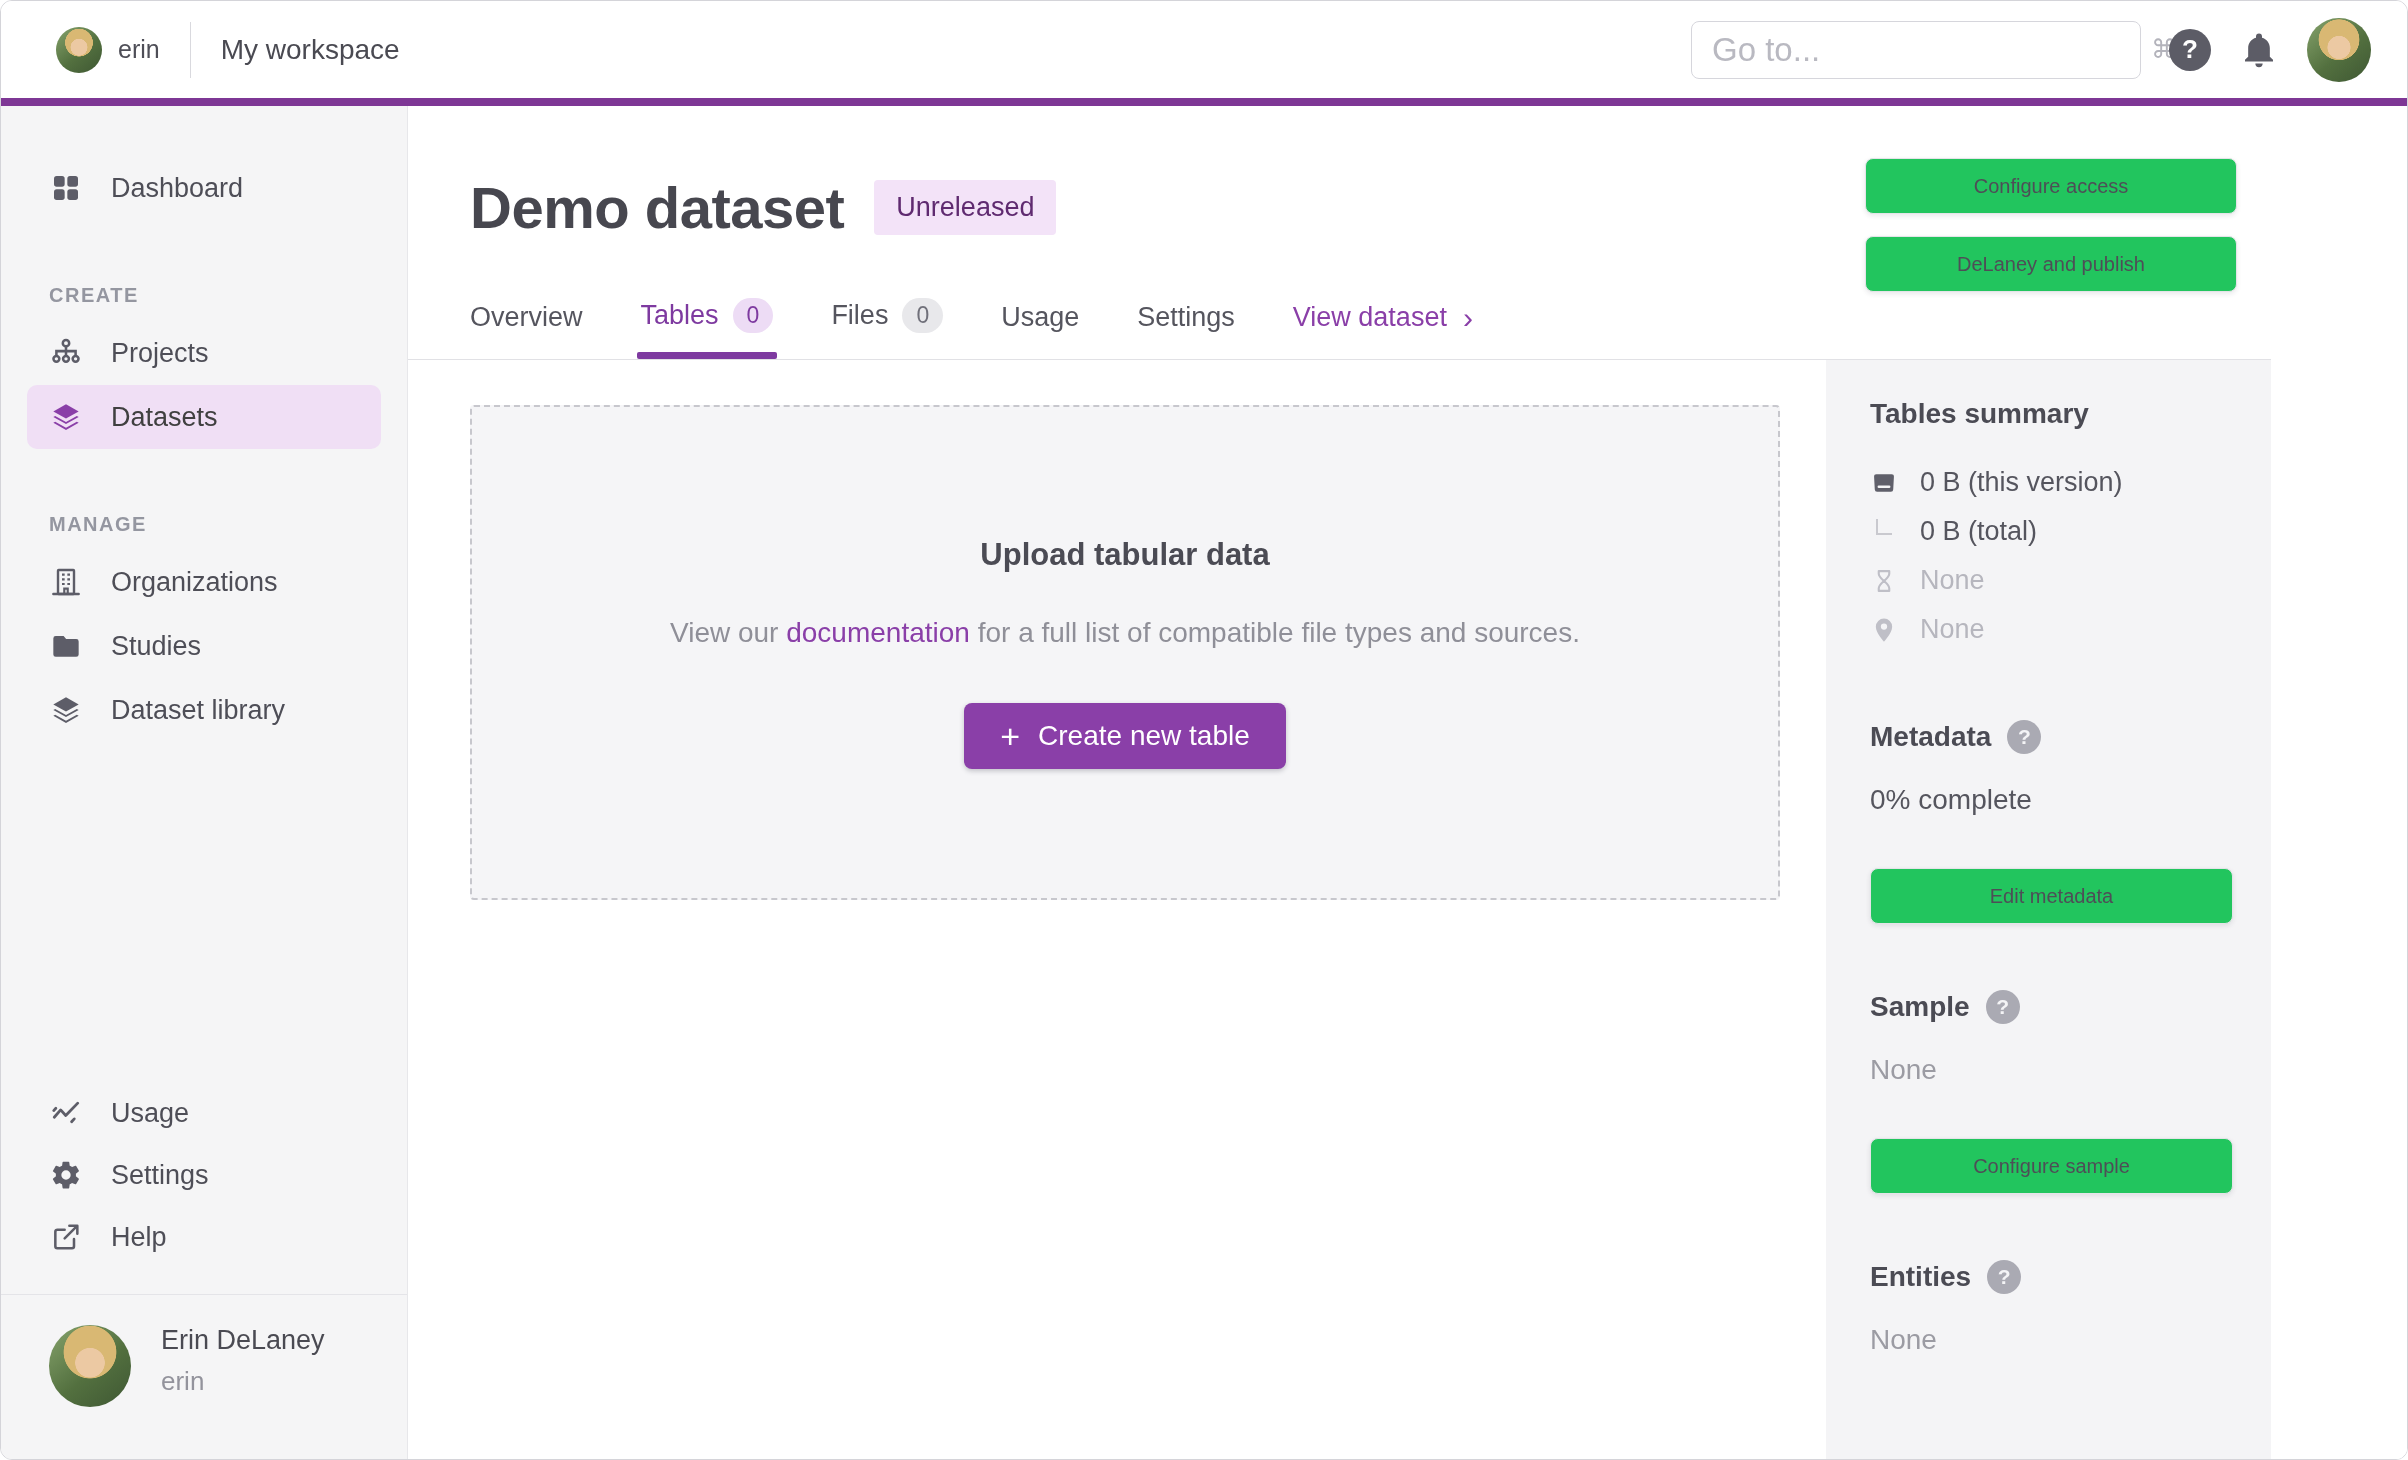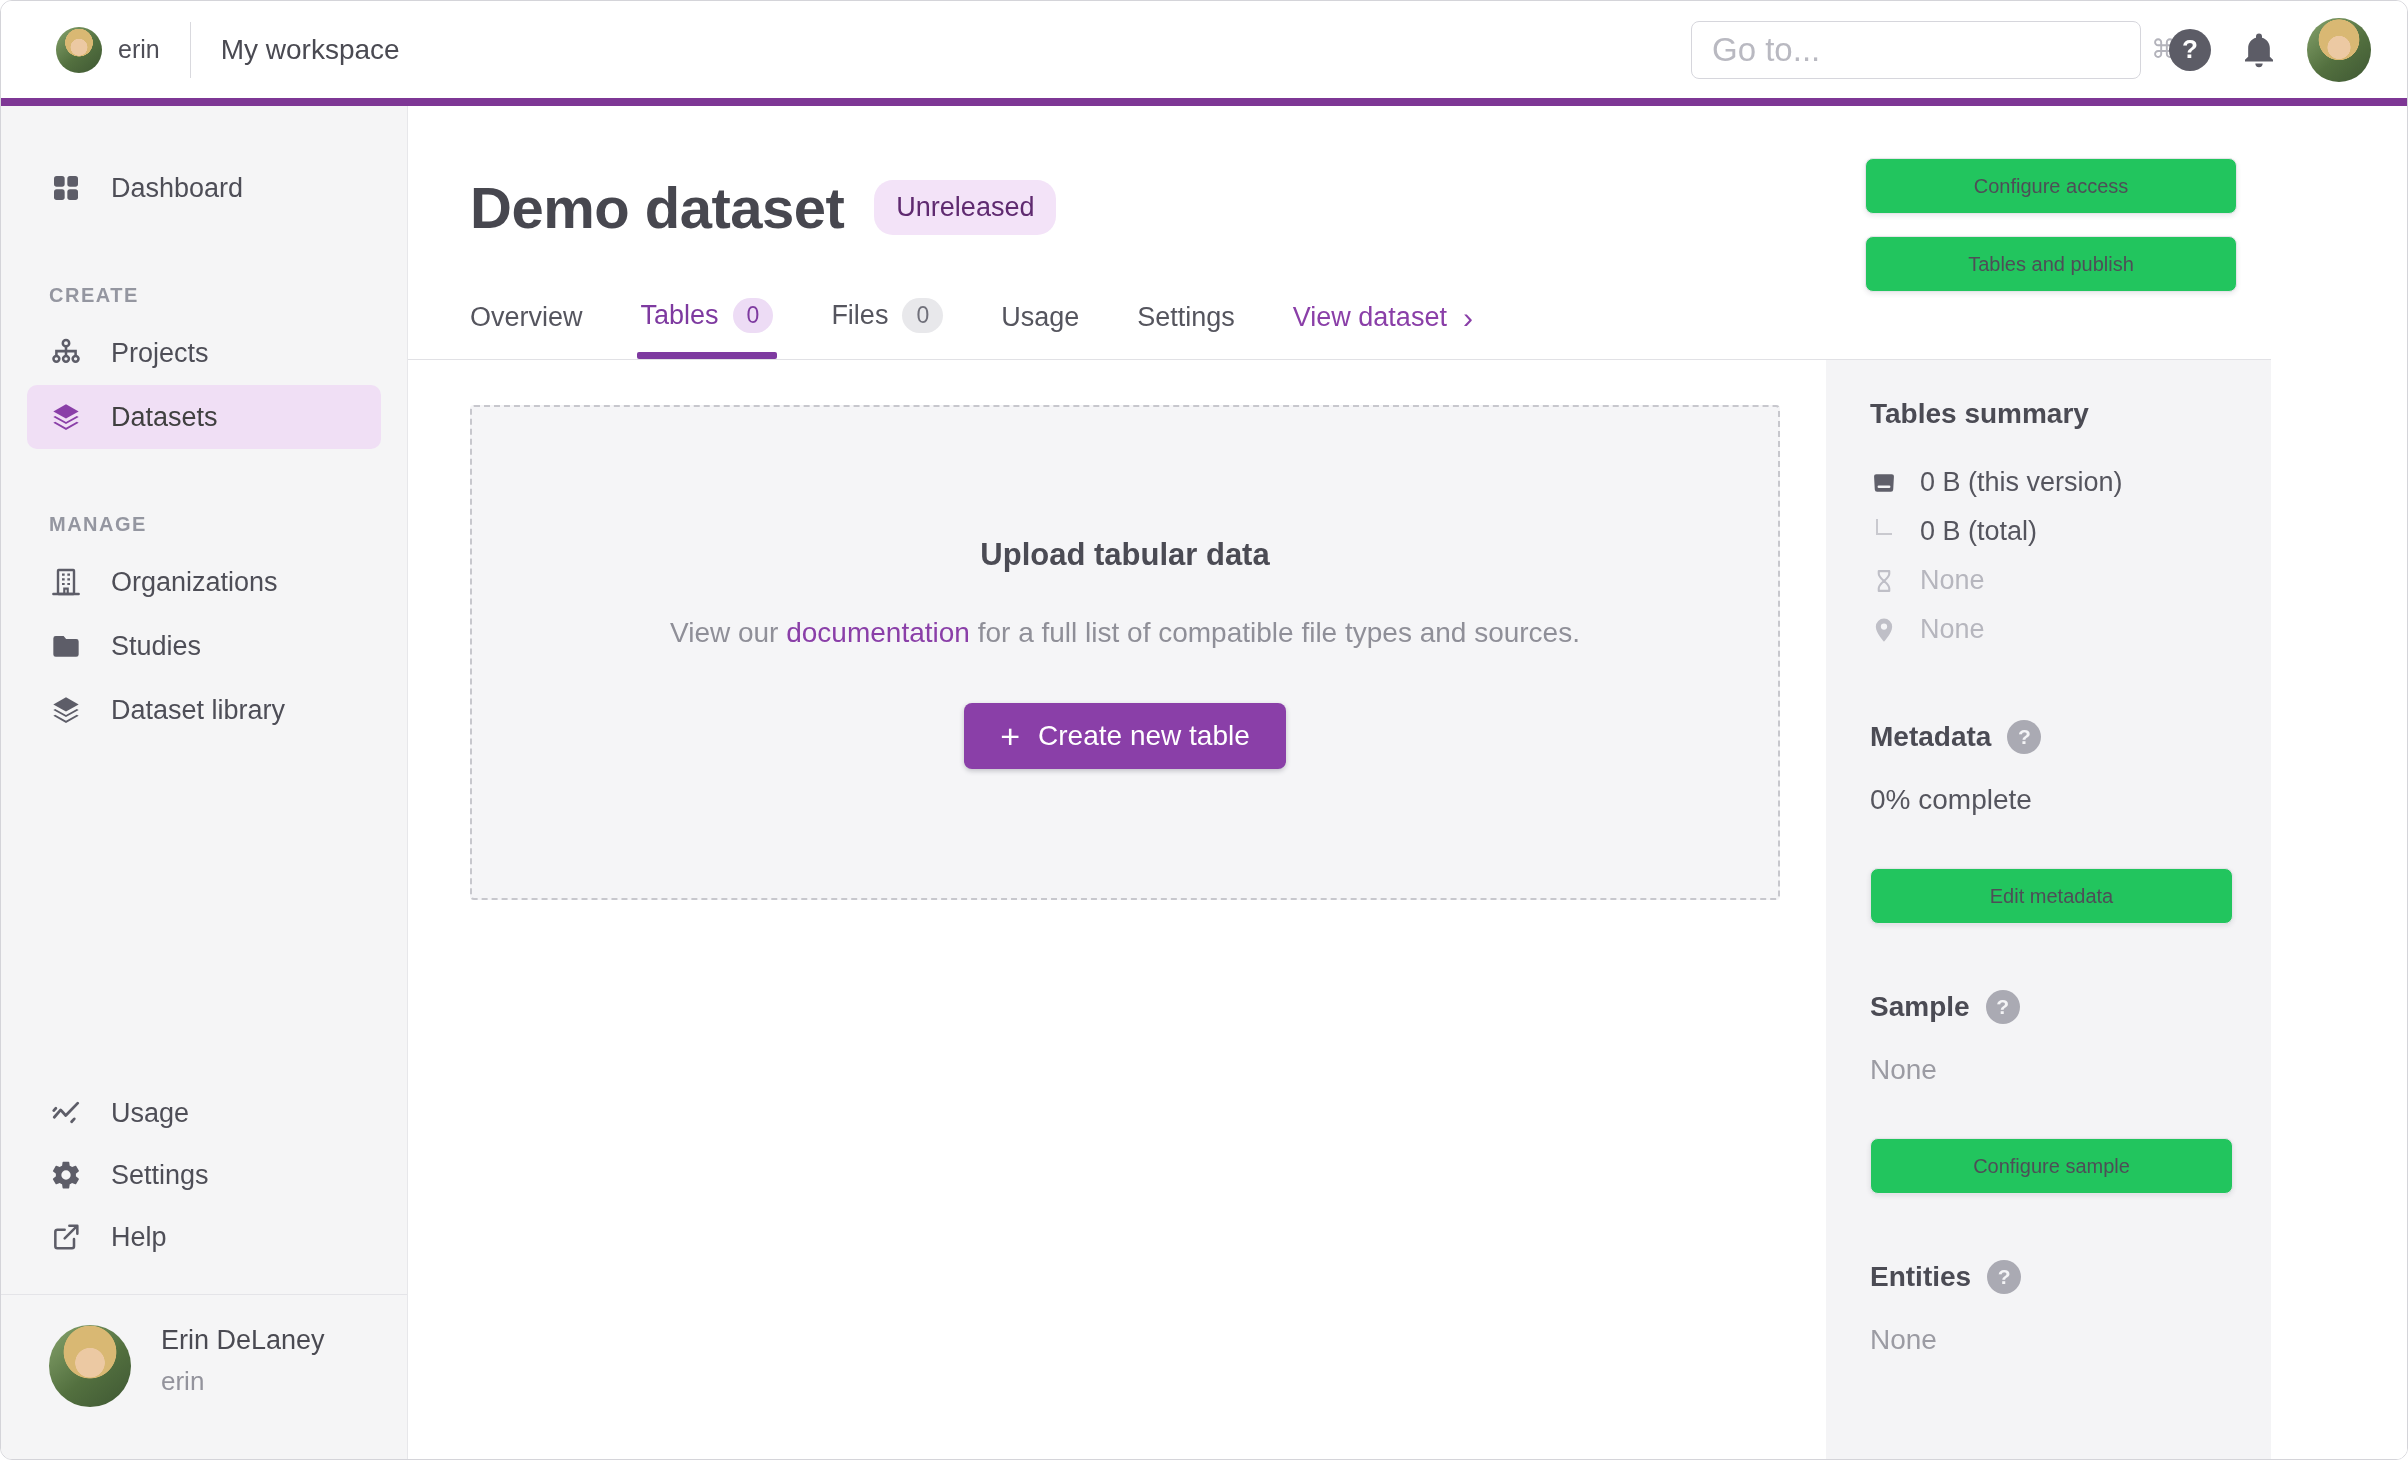--- a/index.html
+++ b/index.html
@@ -55,21 +55,21 @@
       linear-gradient(140deg,#86a36c,#53703f 55%,#3e5733);}
   .side-user-text{margin-left:30px;}
   .side-user-name{font-size:27px;color:#4a4a52;margin-bottom:10px;}
   .side-user-username{font-size:26px;color:#93939c;}
 
   
   .content{flex:1;display:flex;flex-direction:column;min-width:0;background:#fff;}
   .content-header{position:relative;height:253px;flex:0 0 auto;padding-left:62px;display:flex;flex-direction:column;}
   .title-row{display:flex;align-items:center;margin-top:68px;}
   .page-title{font-size:58px;font-weight:bold;color:#47474f;letter-spacing:-0.5px;}
-  .status-badge{margin-left:30px;background:#f3e3f8;color:#5f2a70;font-size:27px;padding:12px 22px;border-radius:19px;}
+  .status-badge{margin-left:30px;background:#f3e3f8;color:#5f2a70;font-size:27px;padding:12px 22px;border-radius:4px;}
   .header-actions{position:absolute;top:52px;right:170px;display:flex;flex-direction:column;gap:22px;}
   .btn{background:#22c55e;border:1px solid #e4e4e8;border-radius:8px;box-shadow:0 2px 5px rgba(40,40,60,0.10);font-size:20px;color:#4e4e57;font-family:"Liberation Sans",sans-serif;height:56px;display:flex;align-items:center;justify-content:center;cursor:pointer;}
   .header-actions .btn{width:372px;}
   .tabs{margin-top:auto;display:flex;align-items:flex-end;gap:58px;}
   .tab{font-size:27px;color:#55555e;padding-bottom:26px;position:relative;display:flex;align-items:center;gap:14px;cursor:pointer;}
   .tab.active{color:#7e3aa0;}
   .tab.active::after{content:"";position:absolute;left:-4px;right:-4px;bottom:0;height:7px;background:#7e3aa0;border-radius:2px;}
   .tab-count{font-size:23px;padding:4px 14px;border-radius:999px;background:#e8e8eb;color:#70707a;}
   .tab.active .tab-count{background:#eddcf5;color:#7e3aa0;}
   .view-dataset{font-size:27px;color:#8a3fa8;padding-bottom:26px;display:flex;align-items:center;gap:16px;cursor:pointer;}
@@ -241,21 +241,21 @@
     </div>
 
     <div class="content">
       <div class="content-header">
         <div class="title-row">
           <span class="page-title">Demo dataset</span>
           <span class="status-badge">Unreleased</span>
         </div>
         <div class="header-actions">
           <button class="btn">Configure access</button>
-          <button class="btn">Tables and publish</button>
+          <button class="btn">DeLaney and publish</button>
         </div>
         <div class="tabs">
           <span class="tab">
               <span>Overview</span>
             </span>
           <span class="tab active">
               <span>Tables</span>
               <span class="tab-count">0</span>
             </span>
           <span class="tab">

